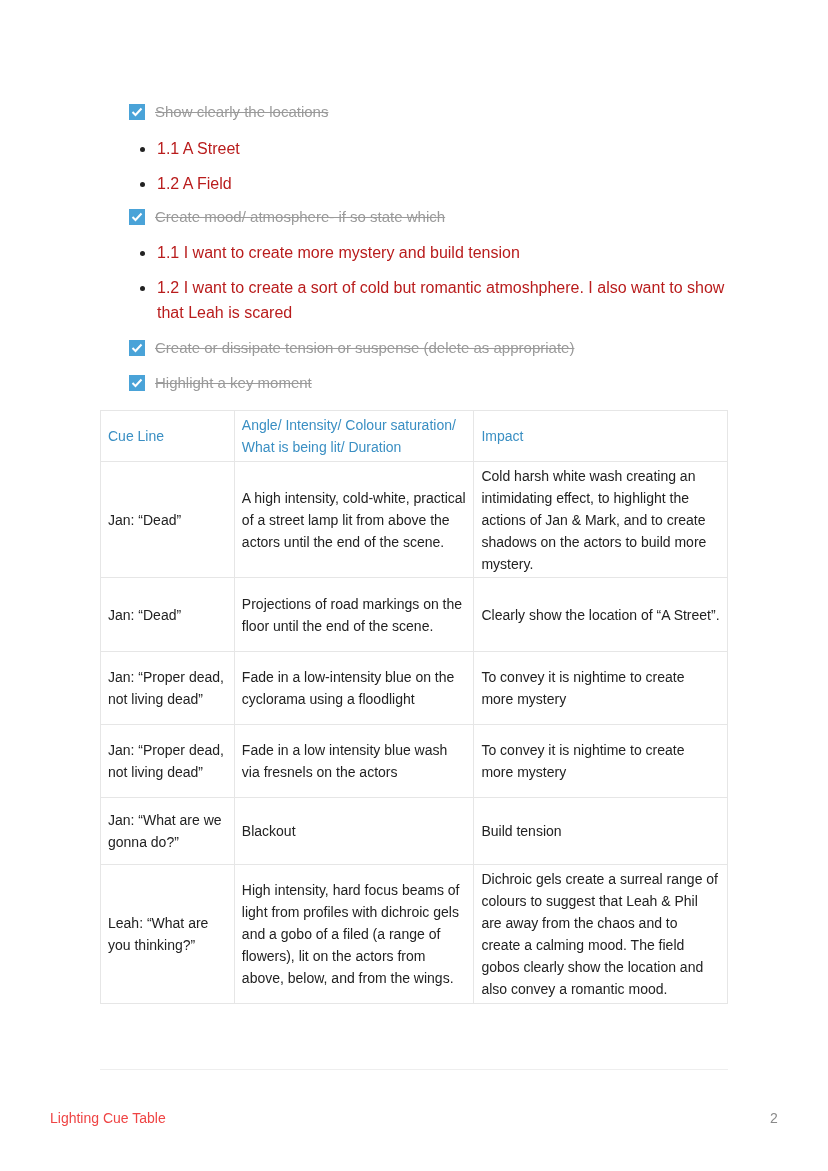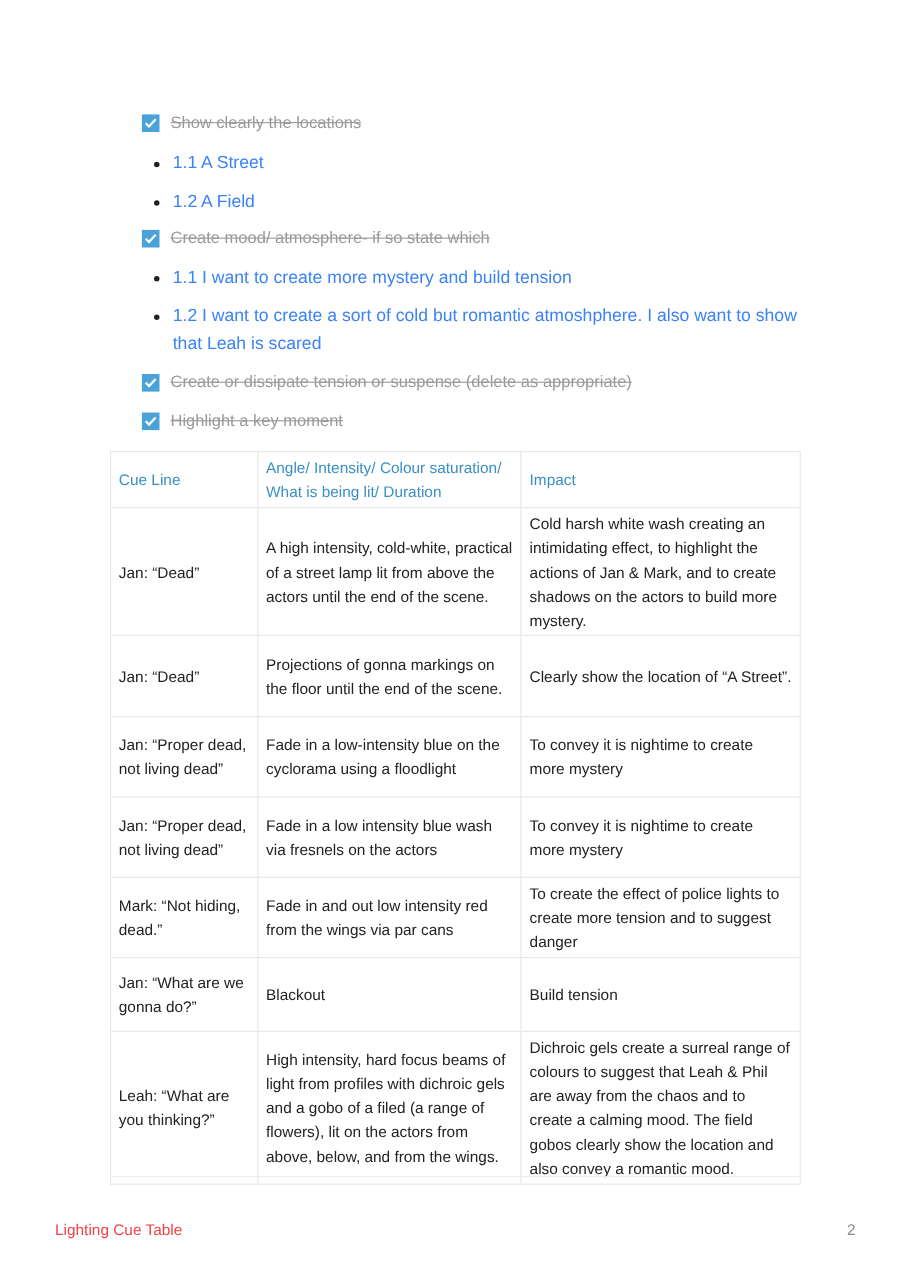--- a/index.html
+++ b/index.html
@@ -12,21 +12,21 @@
     font-size: 15px; color: #9a9a9a; text-decoration: line-through; padding-left: 24px;
   }
   .checkbox {
     width: 16px; height: 16px; background: #4aa3d8; margin-right: 10px;
     display: inline-flex; align-items: center; justify-content: center;
     text-decoration: none; flex: none;
   }
   .checkbox svg { display: block; }
   .bullet-list {
     position: absolute; left: 157px; margin: 0; padding: 0; list-style: none;
-    font-size: 16px; color: #3b82f6; line-height: 25px; width: 570px;
+    font-size: 16px; color: #b91c1c; line-height: 25px; width: 570px;
   }
   .bullet-list li { position: relative; margin-bottom: 10px; }
   .bullet-list li::before {
     content: ""; position: absolute; left: -17px; top: 11px;
     width: 5px; height: 5px; border-radius: 50%; background: #222222;
   }
   table.cue-table {
     position: absolute; left: 100px; top: 410px; width: 628px;
     border-collapse: collapse; font-size: 14px; line-height: 22px; color: #222222;
   }
@@ -104,37 +104,32 @@
     <td class="col2 italic">Angle/ Intensity/ Colour saturation/ What is being lit/ Duration</td>
     <td class="col3">Impact</td>
   </tr>
   <tr style="height:116px;">
     <td>Jan: “Dead”</td>
     <td>A high intensity, cold-white, practical of a street lamp lit from above the actors until the end of the scene.</td>
     <td>Cold harsh white wash creating an intimidating effect, to highlight the actions of Jan &amp; Mark, and to create shadows on the actors to build more mystery.</td>
   </tr>
   <tr style="height:74px;">
     <td>Jan: “Dead”</td>
-    <td>Projections of gonna markings on the floor until the end of the scene.</td>
+    <td>Projections of road markings on the floor until the end of the scene.</td>
     <td>Clearly show the location of “A Street”.</td>
   </tr>
   <tr style="height:73px;">
     <td>Jan: “Proper dead, not living dead”</td>
     <td>Fade in a low-intensity blue on the cyclorama using a floodlight</td>
     <td>To convey it is nightime to create more mystery</td>
   </tr>
   <tr style="height:73px;">
     <td>Jan: “Proper dead, not living dead”</td>
     <td>Fade in a low intensity blue wash via fresnels on the actors</td>
     <td>To convey it is nightime to create more mystery</td>
-  </tr>
-  <tr style="height:73px;">
-    <td>Mark: “Not hiding, dead.”</td>
-    <td>Fade in and out low intensity red from the wings via par cans</td>
-    <td>To create the effect of police lights to create more tension and to suggest danger</td>
   </tr>
   <tr style="height:67px;">
     <td>Jan: “What are we gonna do?”</td>
     <td>Blackout</td>
     <td>Build tension</td>
   </tr>
   <tr style="height:139px;">
     <td>Leah: “What are you thinking?”</td>
     <td>High intensity, hard focus beams of light from profiles with dichroic gels and a gobo of a filed (a range of flowers), lit on the actors from above, below, and from the wings.</td>
     <td>Dichroic gels create a surreal range of colours to suggest that Leah &amp; Phil are away from the chaos and to create a calming mood. The field gobos clearly show the location and also convey a romantic mood.</td>

